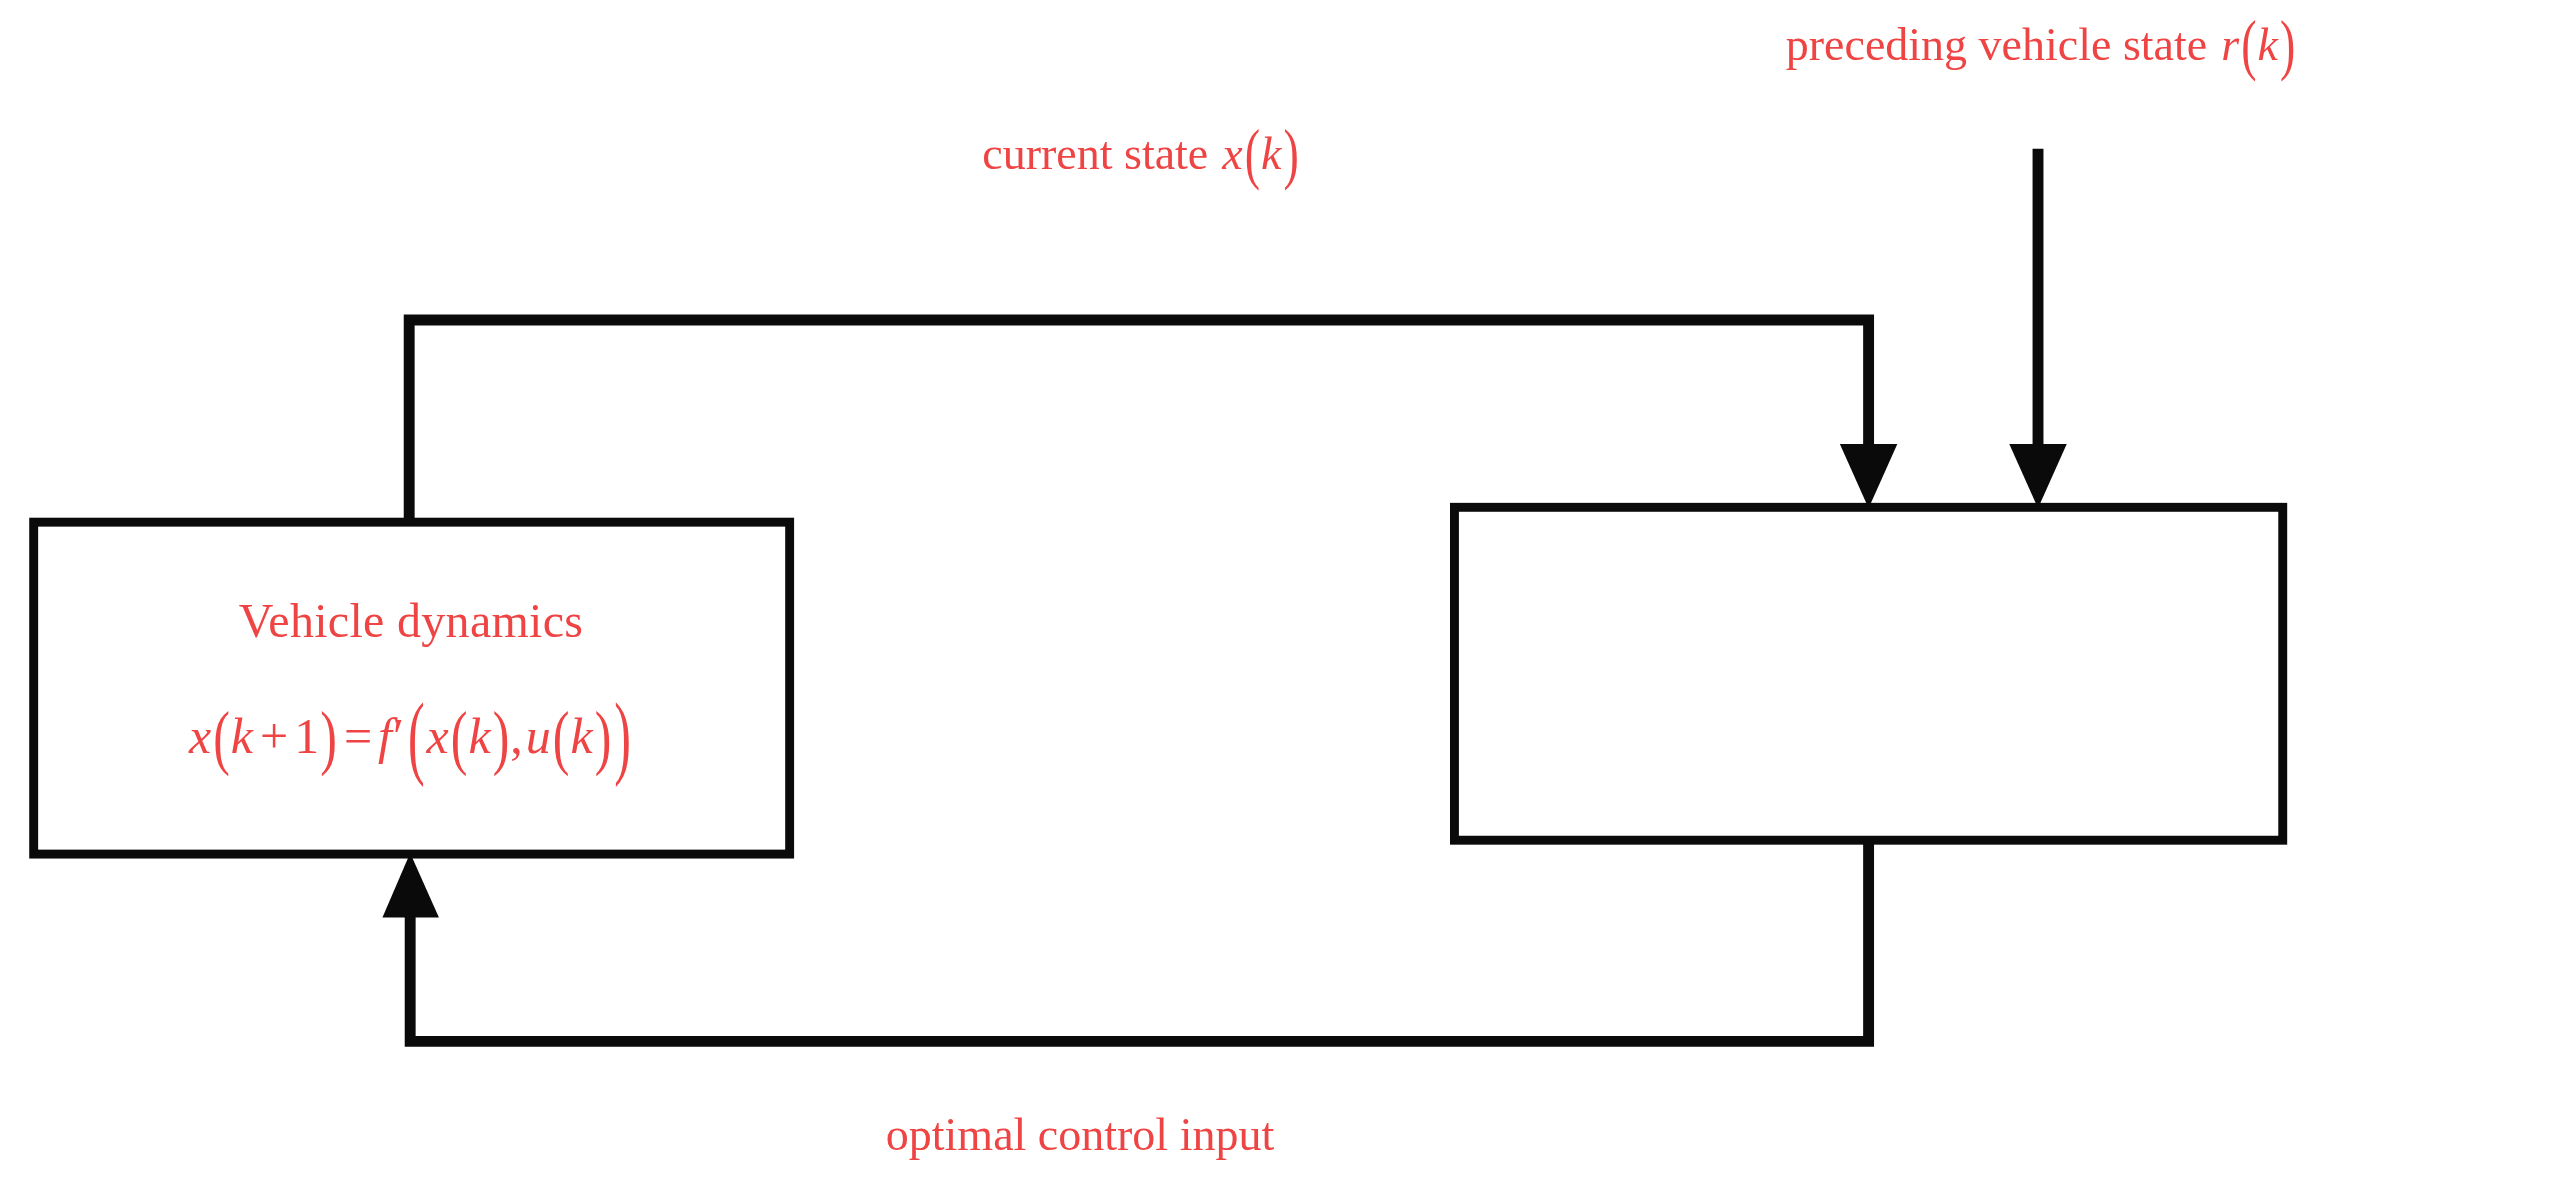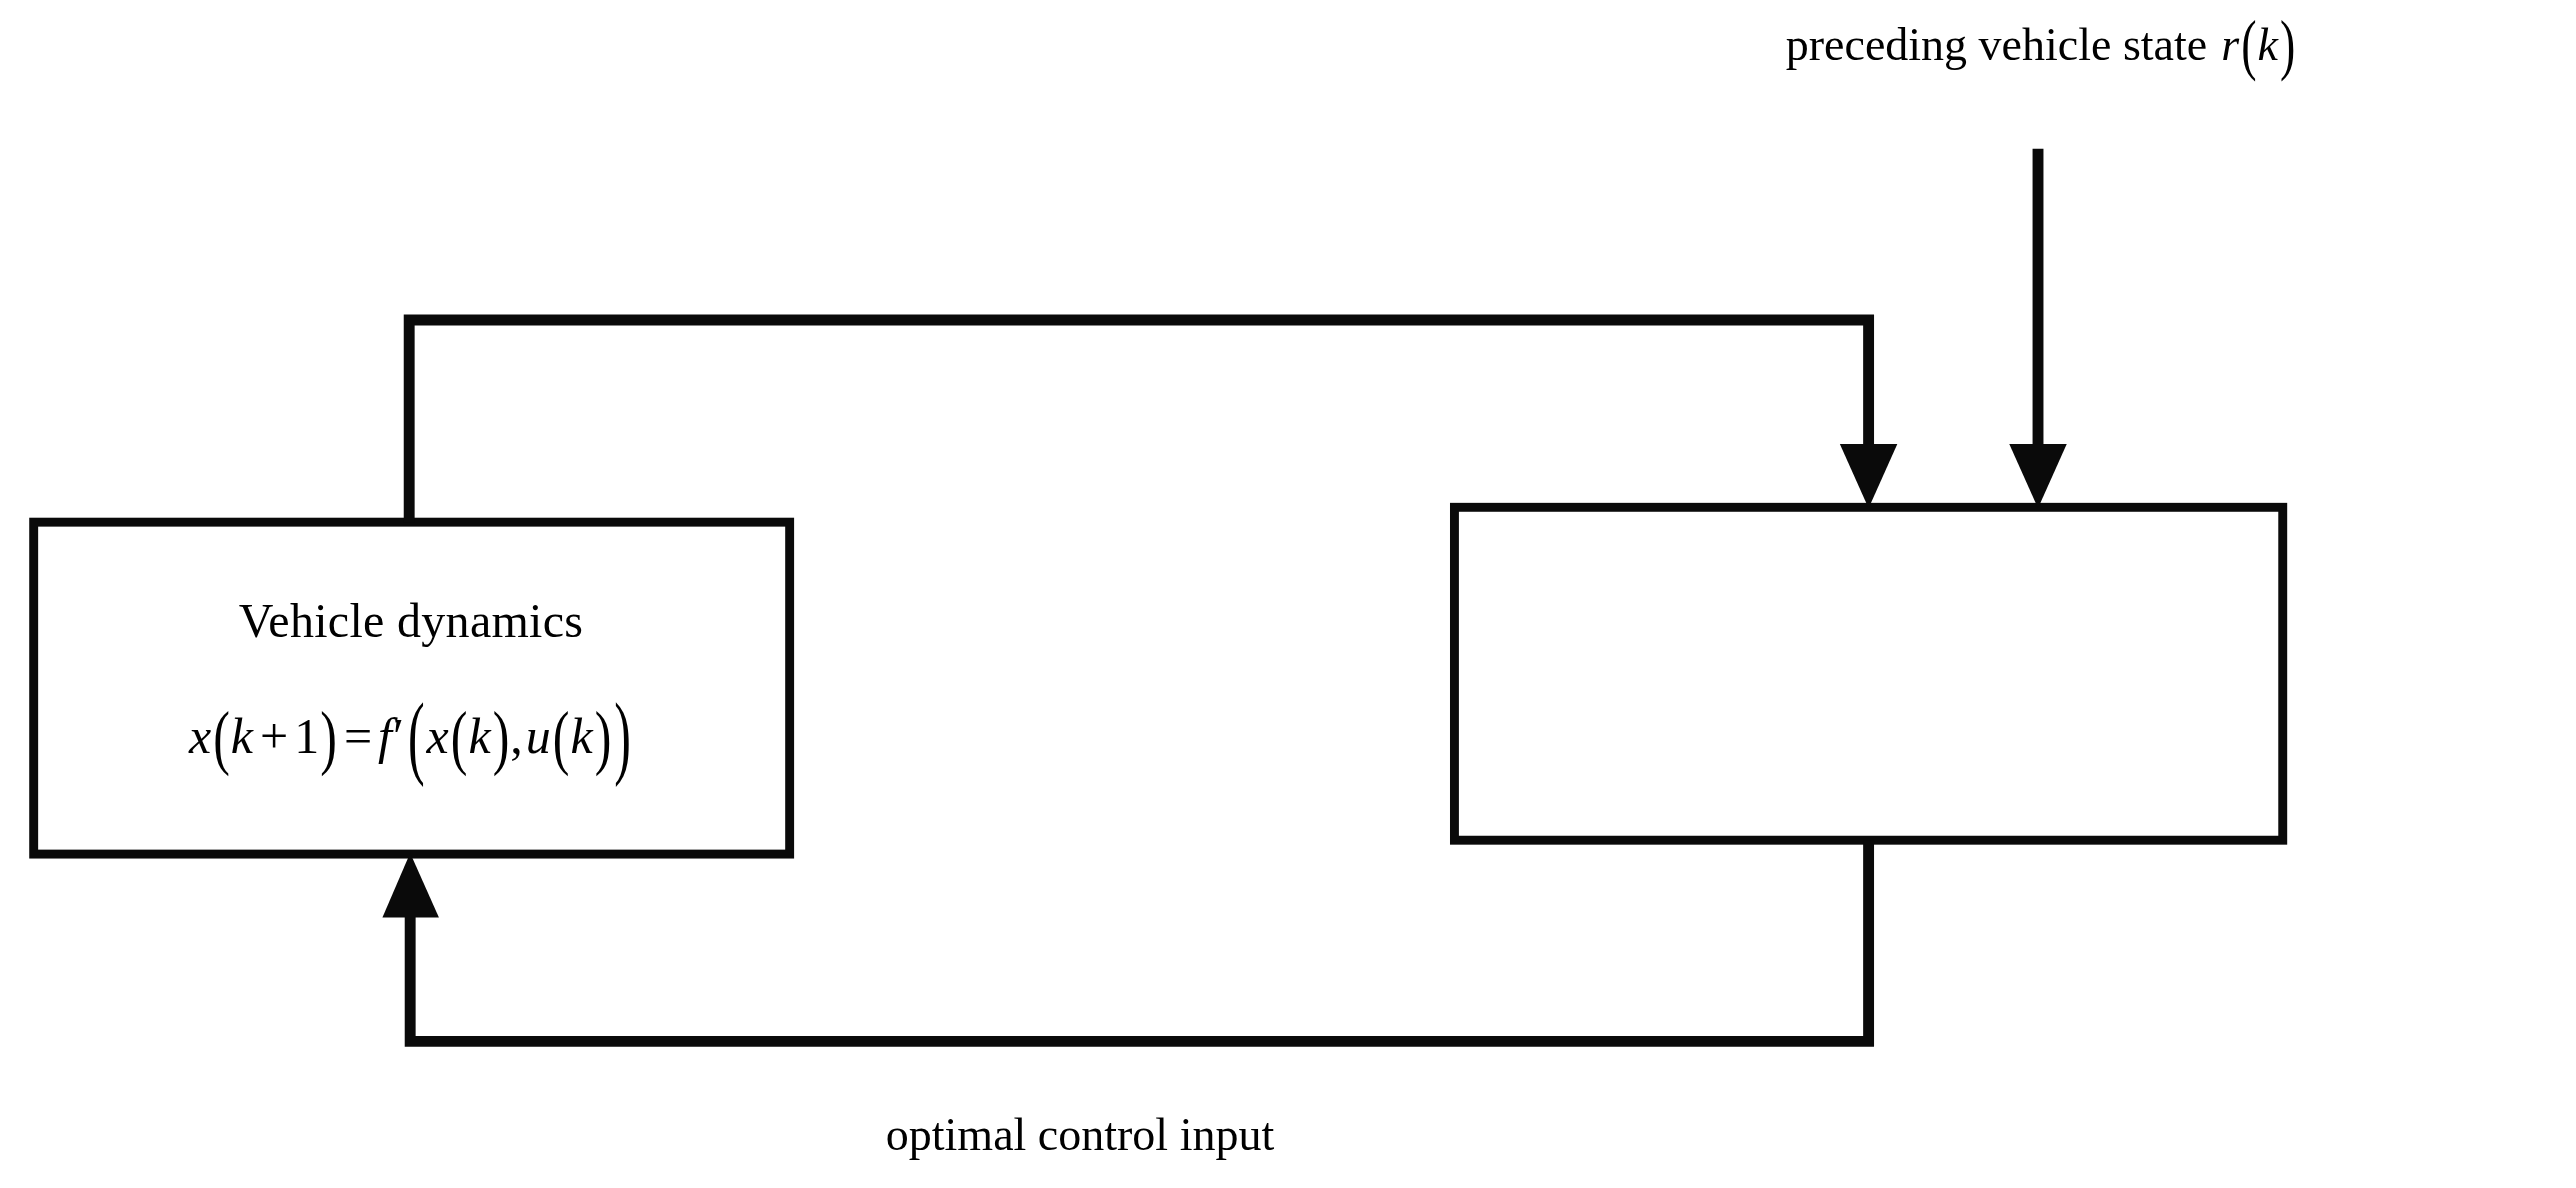--- a/index.html
+++ b/index.html
@@ -22,21 +22,21 @@
     left: 0;
     top: 0;
     width: 2576px;
     height: 1189px;
   }
 
   
   .txt {
     position: absolute;
     white-space: nowrap;
-    color: #000000;
+    color: #ef4444;
     line-height: 1;
   }
   .centered {
     transform: translateX(-50%);
     text-align: center;
   }
 
   .edge-label {
     font-size: 46px;
     font-weight: 400;
@@ -100,20 +100,23 @@
     <polygon points="2057,513 2028,448 2086,448" fill="#0a0a0a"></polygon>
 
     <path d="M 1886 848 L 1886 1051 L 414 1051 L 414 895" fill="none" stroke="#0a0a0a" stroke-width="11" stroke-linecap="butt" stroke-linejoin="miter"></path>
     <polygon points="414,861 386,926 443,926" fill="#0a0a0a"></polygon>
   </svg>
 
   <div class="txt edge-label centered" style="left:2041px; top:22px;">
     <span>preceding vehicle state</span><span class="gap"></span><span class="mi">r</span><span class="paren">(</span><span class="mi">k</span><span class="paren">)</span>
   </div>
 
+  <div class="txt edge-label centered" style="left:1141px; top:131px;">
+    <span>current state</span><span class="gap"></span><span class="mi">x</span><span class="paren">(</span><span class="mi">k</span><span class="paren">)</span>
+  </div>
 
   <div class="txt edge-label centered" style="left:1080px; top:1112px;text-align:right;">optimal control input</div>
 
   <div class="txt box-title centered" style="left:411px; top:597px;">Vehicle dynamics</div>
 
   <div class="txt formula centered" style="left:411px; top:711px;text-align:right;">
     <span class="mi">x</span><span class="paren">(</span><span class="mi">k</span><span class="mo">+</span><span class="mn">1</span><span class="paren">)</span><span class="mo">=</span><span class="mi">f</span><span class="prime">′</span><span class="paren-big">(</span><span class="mi">x</span><span class="paren">(</span><span class="mi">k</span><span class="paren">)</span><span class="comma">,</span><span class="mi">u</span><span class="paren">(</span><span class="mi">k</span><span class="paren">)</span><span class="paren-big">)</span>
   </div>
 
 

